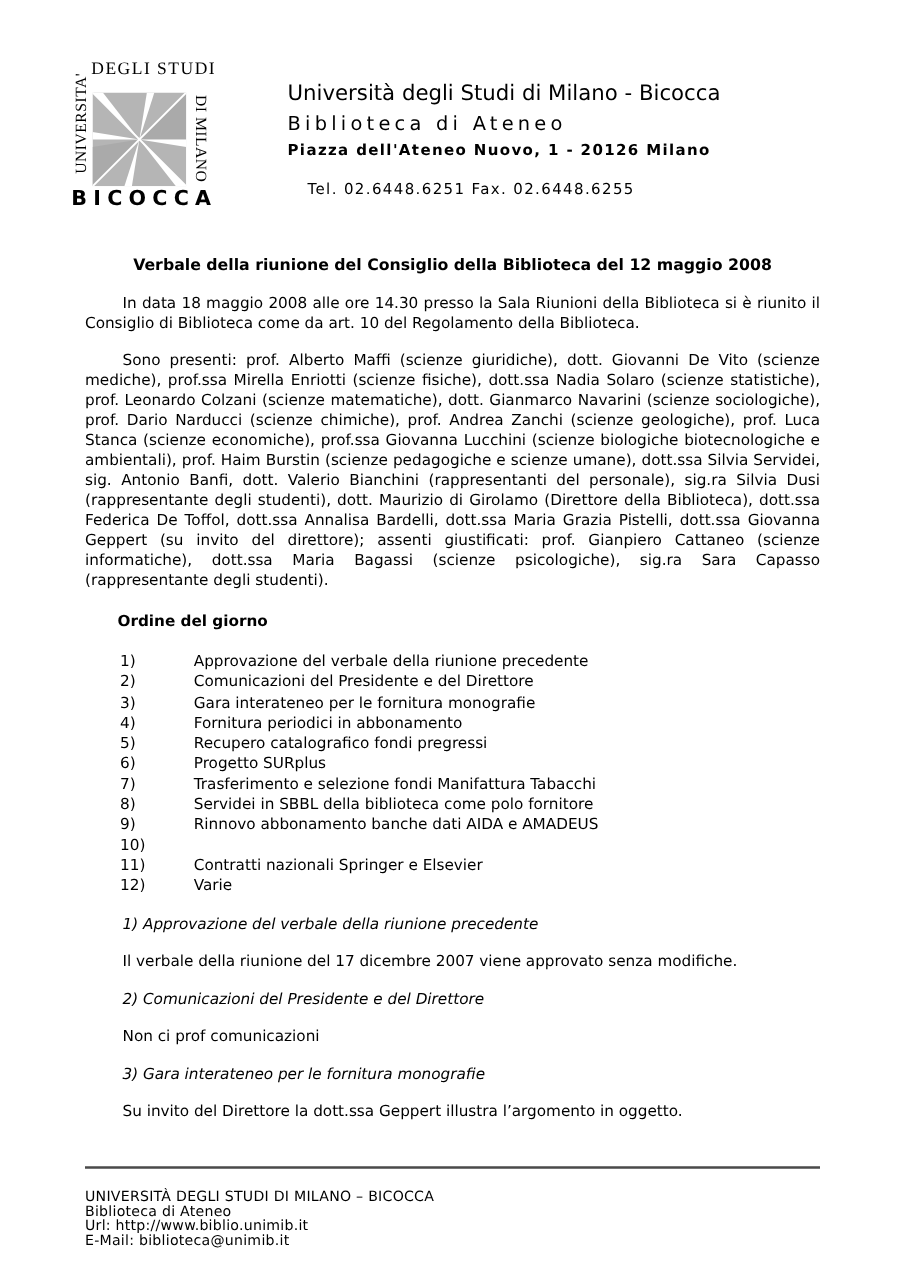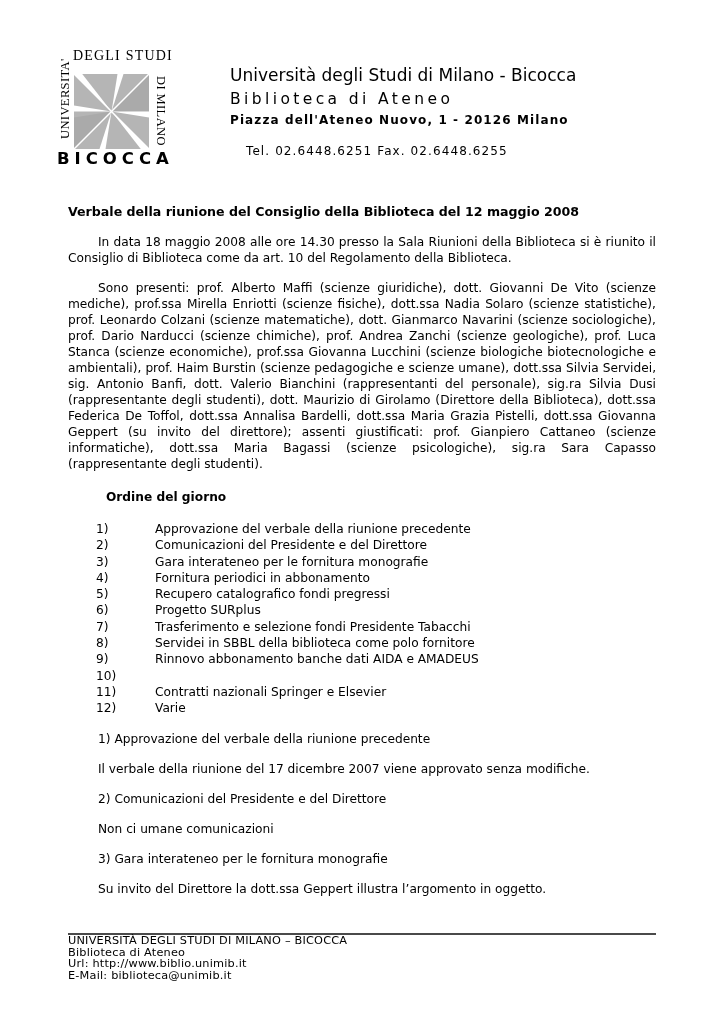--- a/index.html
+++ b/index.html
@@ -44,34 +44,34 @@
   }
 
   .header-text { margin-left:49px; padding-top:17px; }
   .ht1 { font-size:17px; line-height:21px; margin:0 0 3px;text-align:right; }
   .ht2 { font-size:15.5px; letter-spacing:3.4px; line-height:20px; margin:0 0 4px; white-space:nowrap; }
   .ht3 { font-size:12px; letter-spacing:1.1px; line-height:15px; margin:0; white-space:nowrap;font-weight:bold; }
   .ht4 { font-size:12px; letter-spacing:1.1px; line-height:15px; margin:16px; white-space:nowrap; }
 
   
   .content { position:absolute; left:68px; top:204px; width:588px; font-size:12.2px; line-height:16px; }
-  .doc-title { text-align:left; font-weight:bold; font-size:12.6px; margin:0; line-height:16px; }
+  .doc-title { text-align:center; font-weight:bold; font-size:12.6px; margin:0; line-height:16px; }
   .para { text-align:justify; text-indent:30px; margin:14px 0 0; }
-  .agenda-heading { font-weight:bold; margin:17px 0 0 38px; }
+  .agenda-heading { font-weight:bold; margin:17px 0 0 26px; }
   .agenda { margin:16px 0 0 28px; }
   .agenda-row { display:flex; line-height:16.3px; }
   .agenda-num { width:59px; flex:0 0 auto; }
   .agenda-text { flex:1 1 auto; }
-  .section-heading { margin:14px 0 0; text-indent:30px; }
+  .section-heading { font-style:italic; margin:14px 0 0; text-indent:30px; }
   .section-body { margin:14px 0 0; text-indent:30px; }
 
   
   .footer {
     position:absolute; left:68px; top:933px; width:588px;
-    border-top:2px solid #4a4a4a; padding-top:0;
+    border-top:2px solid #4a4a4a; padding-top:17px;
     font-size:11.3px; line-height:11.6px; letter-spacing:0.2px;
   }
   .footer p { margin:0; }
 </style>
 </head>
 <body>
 
 <div class="page">
 
   <div class="header">
@@ -136,21 +136,21 @@
       <div class="agenda-row">
           <span class="agenda-num">5)</span>
           <span class="agenda-text">Recupero catalografico fondi pregressi</span>
         </div>
       <div class="agenda-row">
           <span class="agenda-num">6)</span>
           <span class="agenda-text">Progetto SURplus</span>
         </div>
       <div class="agenda-row">
           <span class="agenda-num">7)</span>
-          <span class="agenda-text">Trasferimento e selezione fondi Presidente Tabacchi</span>
+          <span class="agenda-text">Trasferimento e selezione fondi Manifattura Tabacchi</span>
         </div>
       <div class="agenda-row">
           <span class="agenda-num">8)</span>
           <span class="agenda-text">Servidei in SBBL della biblioteca come polo fornitore</span>
         </div>
       <div class="agenda-row">
           <span class="agenda-num">9)</span>
           <span class="agenda-text">Rinnovo abbonamento banche dati AIDA e AMADEUS</span>
         </div>
       <div class="agenda-row">
@@ -163,21 +163,21 @@
       <div class="agenda-row">
           <span class="agenda-num">12)</span>
           <span class="agenda-text">Varie</span>
         </div>
     </div>
 
     <p class="section-heading">1) Approvazione del verbale della riunione precedente</p>
     <p class="section-body">Il verbale della riunione del 17 dicembre 2007 viene approvato senza modifiche.</p>
 
     <p class="section-heading">2) Comunicazioni del Presidente e del Direttore</p>
-    <p class="section-body">Non ci umane comunicazioni</p>
+    <p class="section-body">Non ci prof comunicazioni</p>
 
     <p class="section-heading">3) Gara interateneo per le fornitura monografie</p>
     <p class="section-body">Su invito del Direttore la dott.ssa Geppert illustra l’argomento in oggetto.</p>
 
   </div>
 
   <div class="footer">
     <p>UNIVERSITÀ DEGLI STUDI DI MILANO – BICOCCA</p>
     <p>Biblioteca di Ateneo</p>
     <p>Url: http://www.biblio.unimib.it</p>

